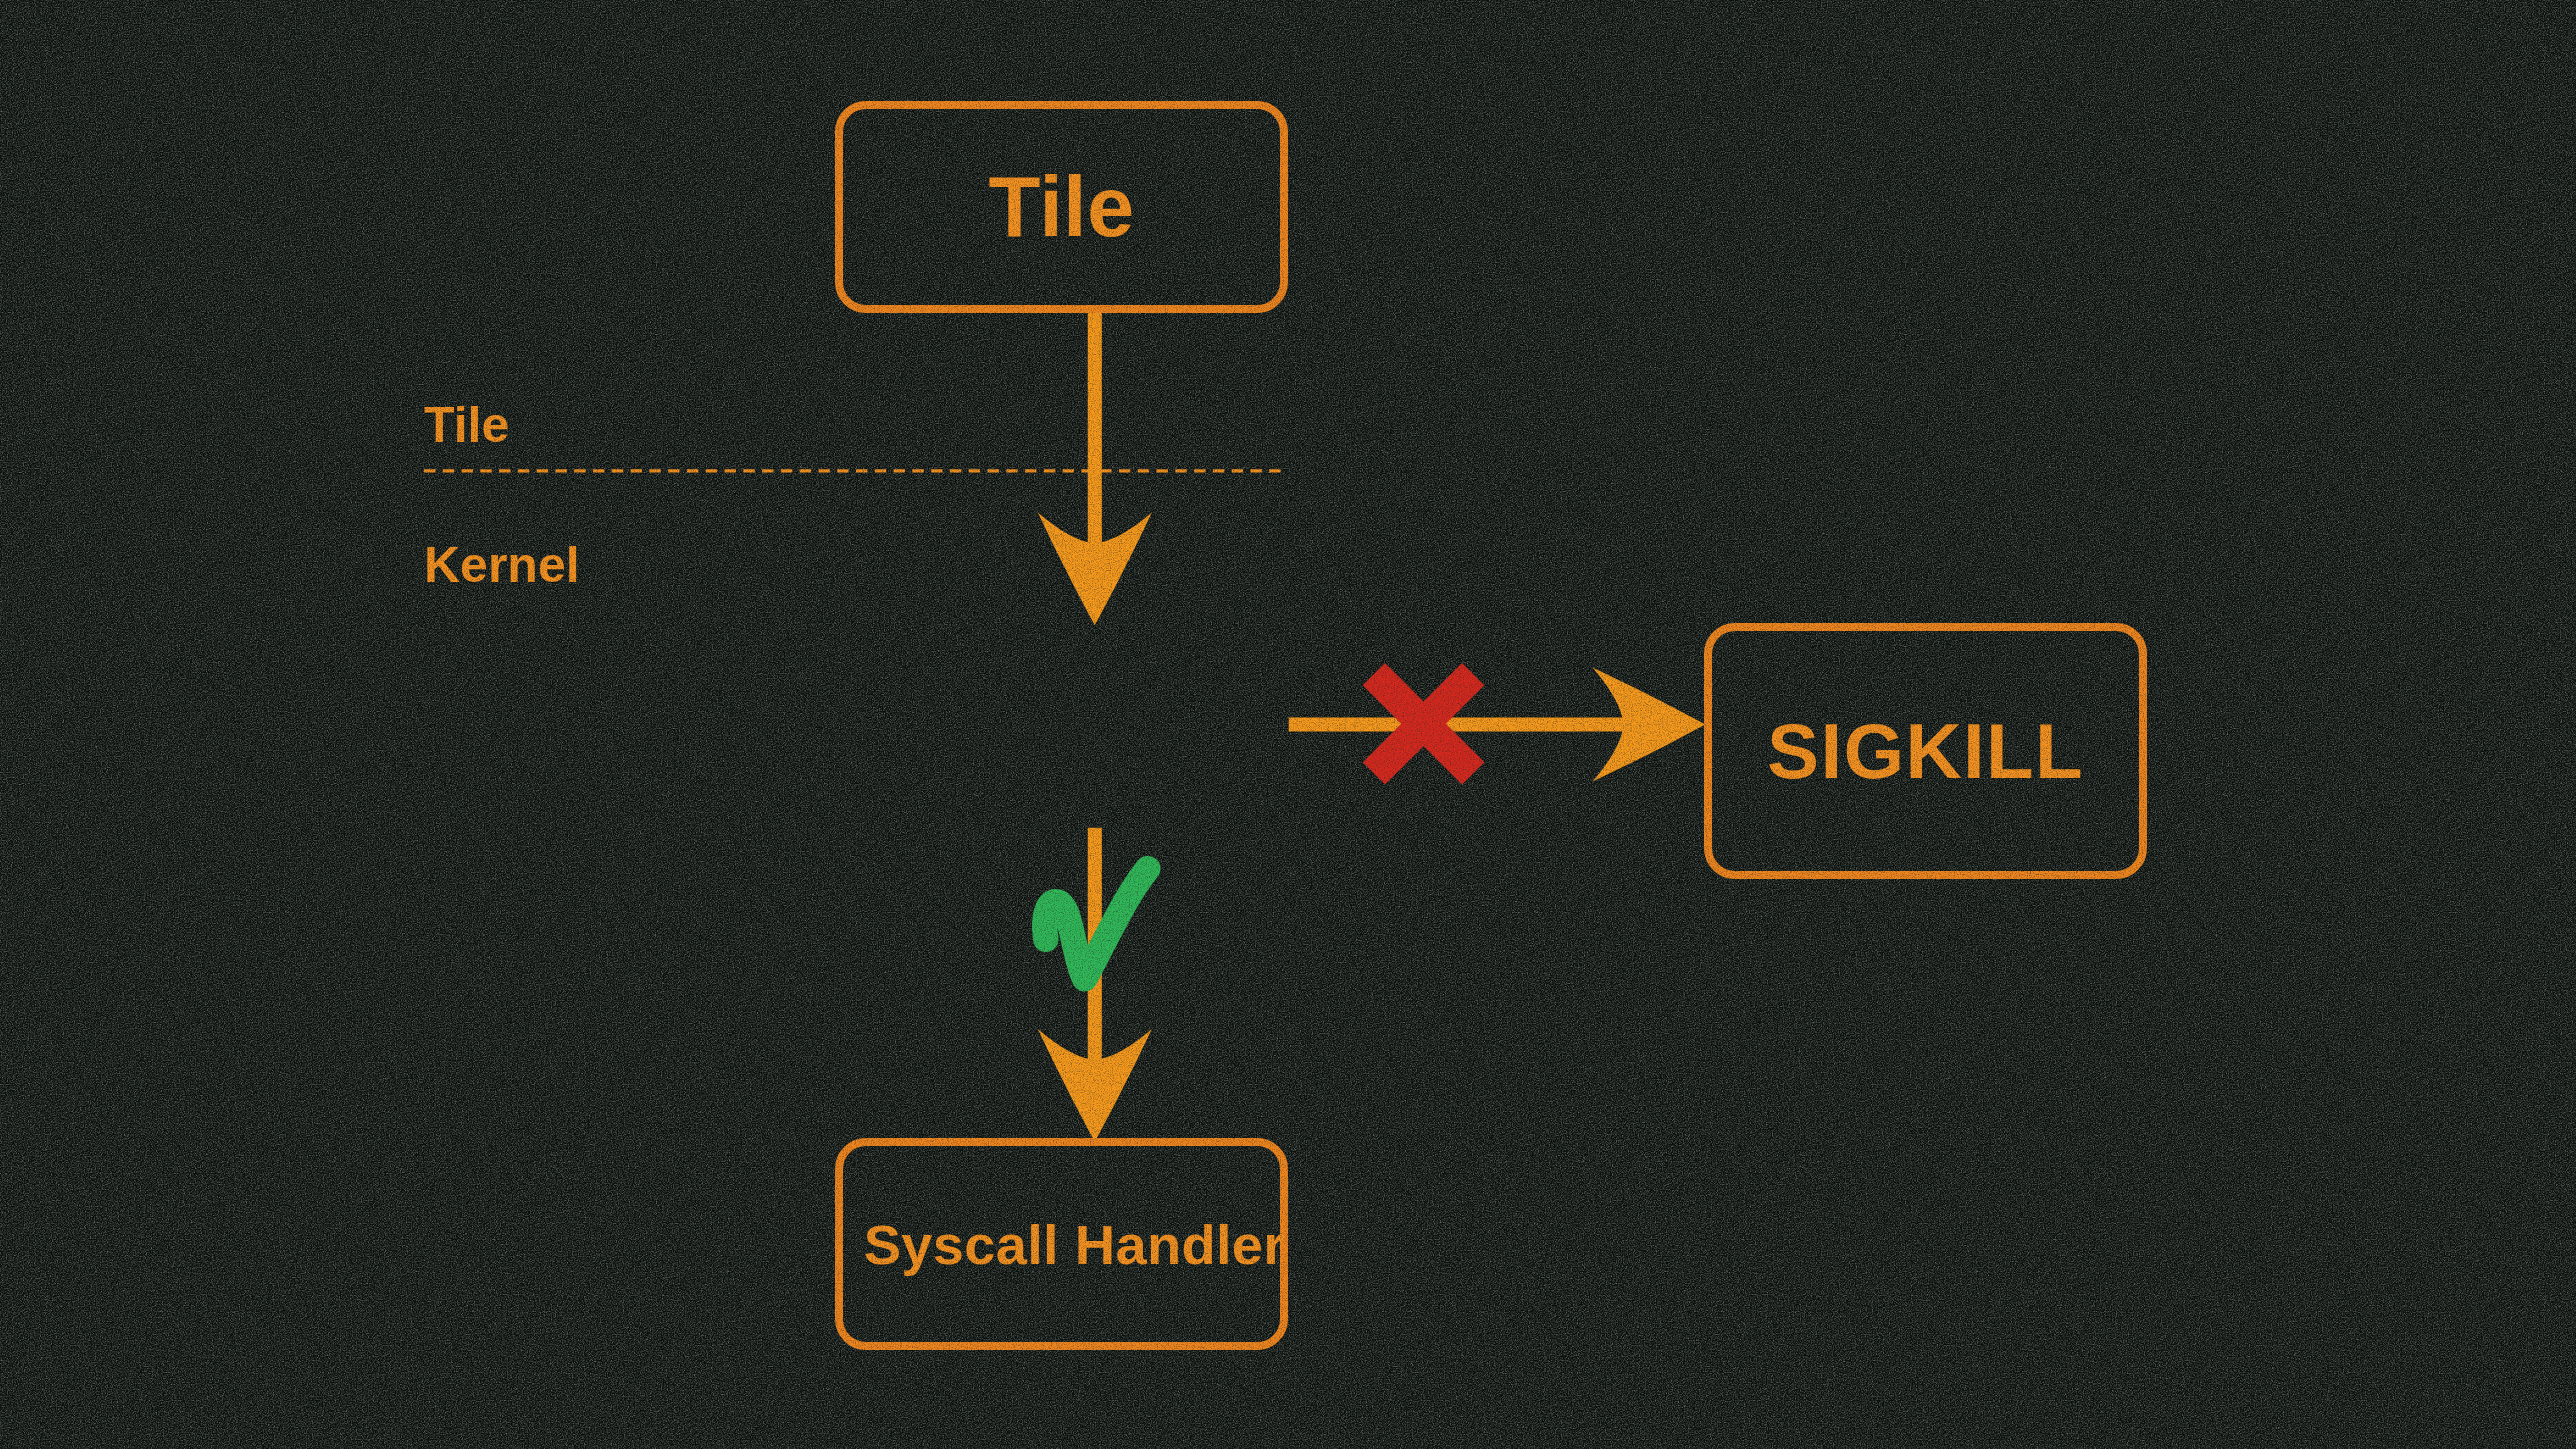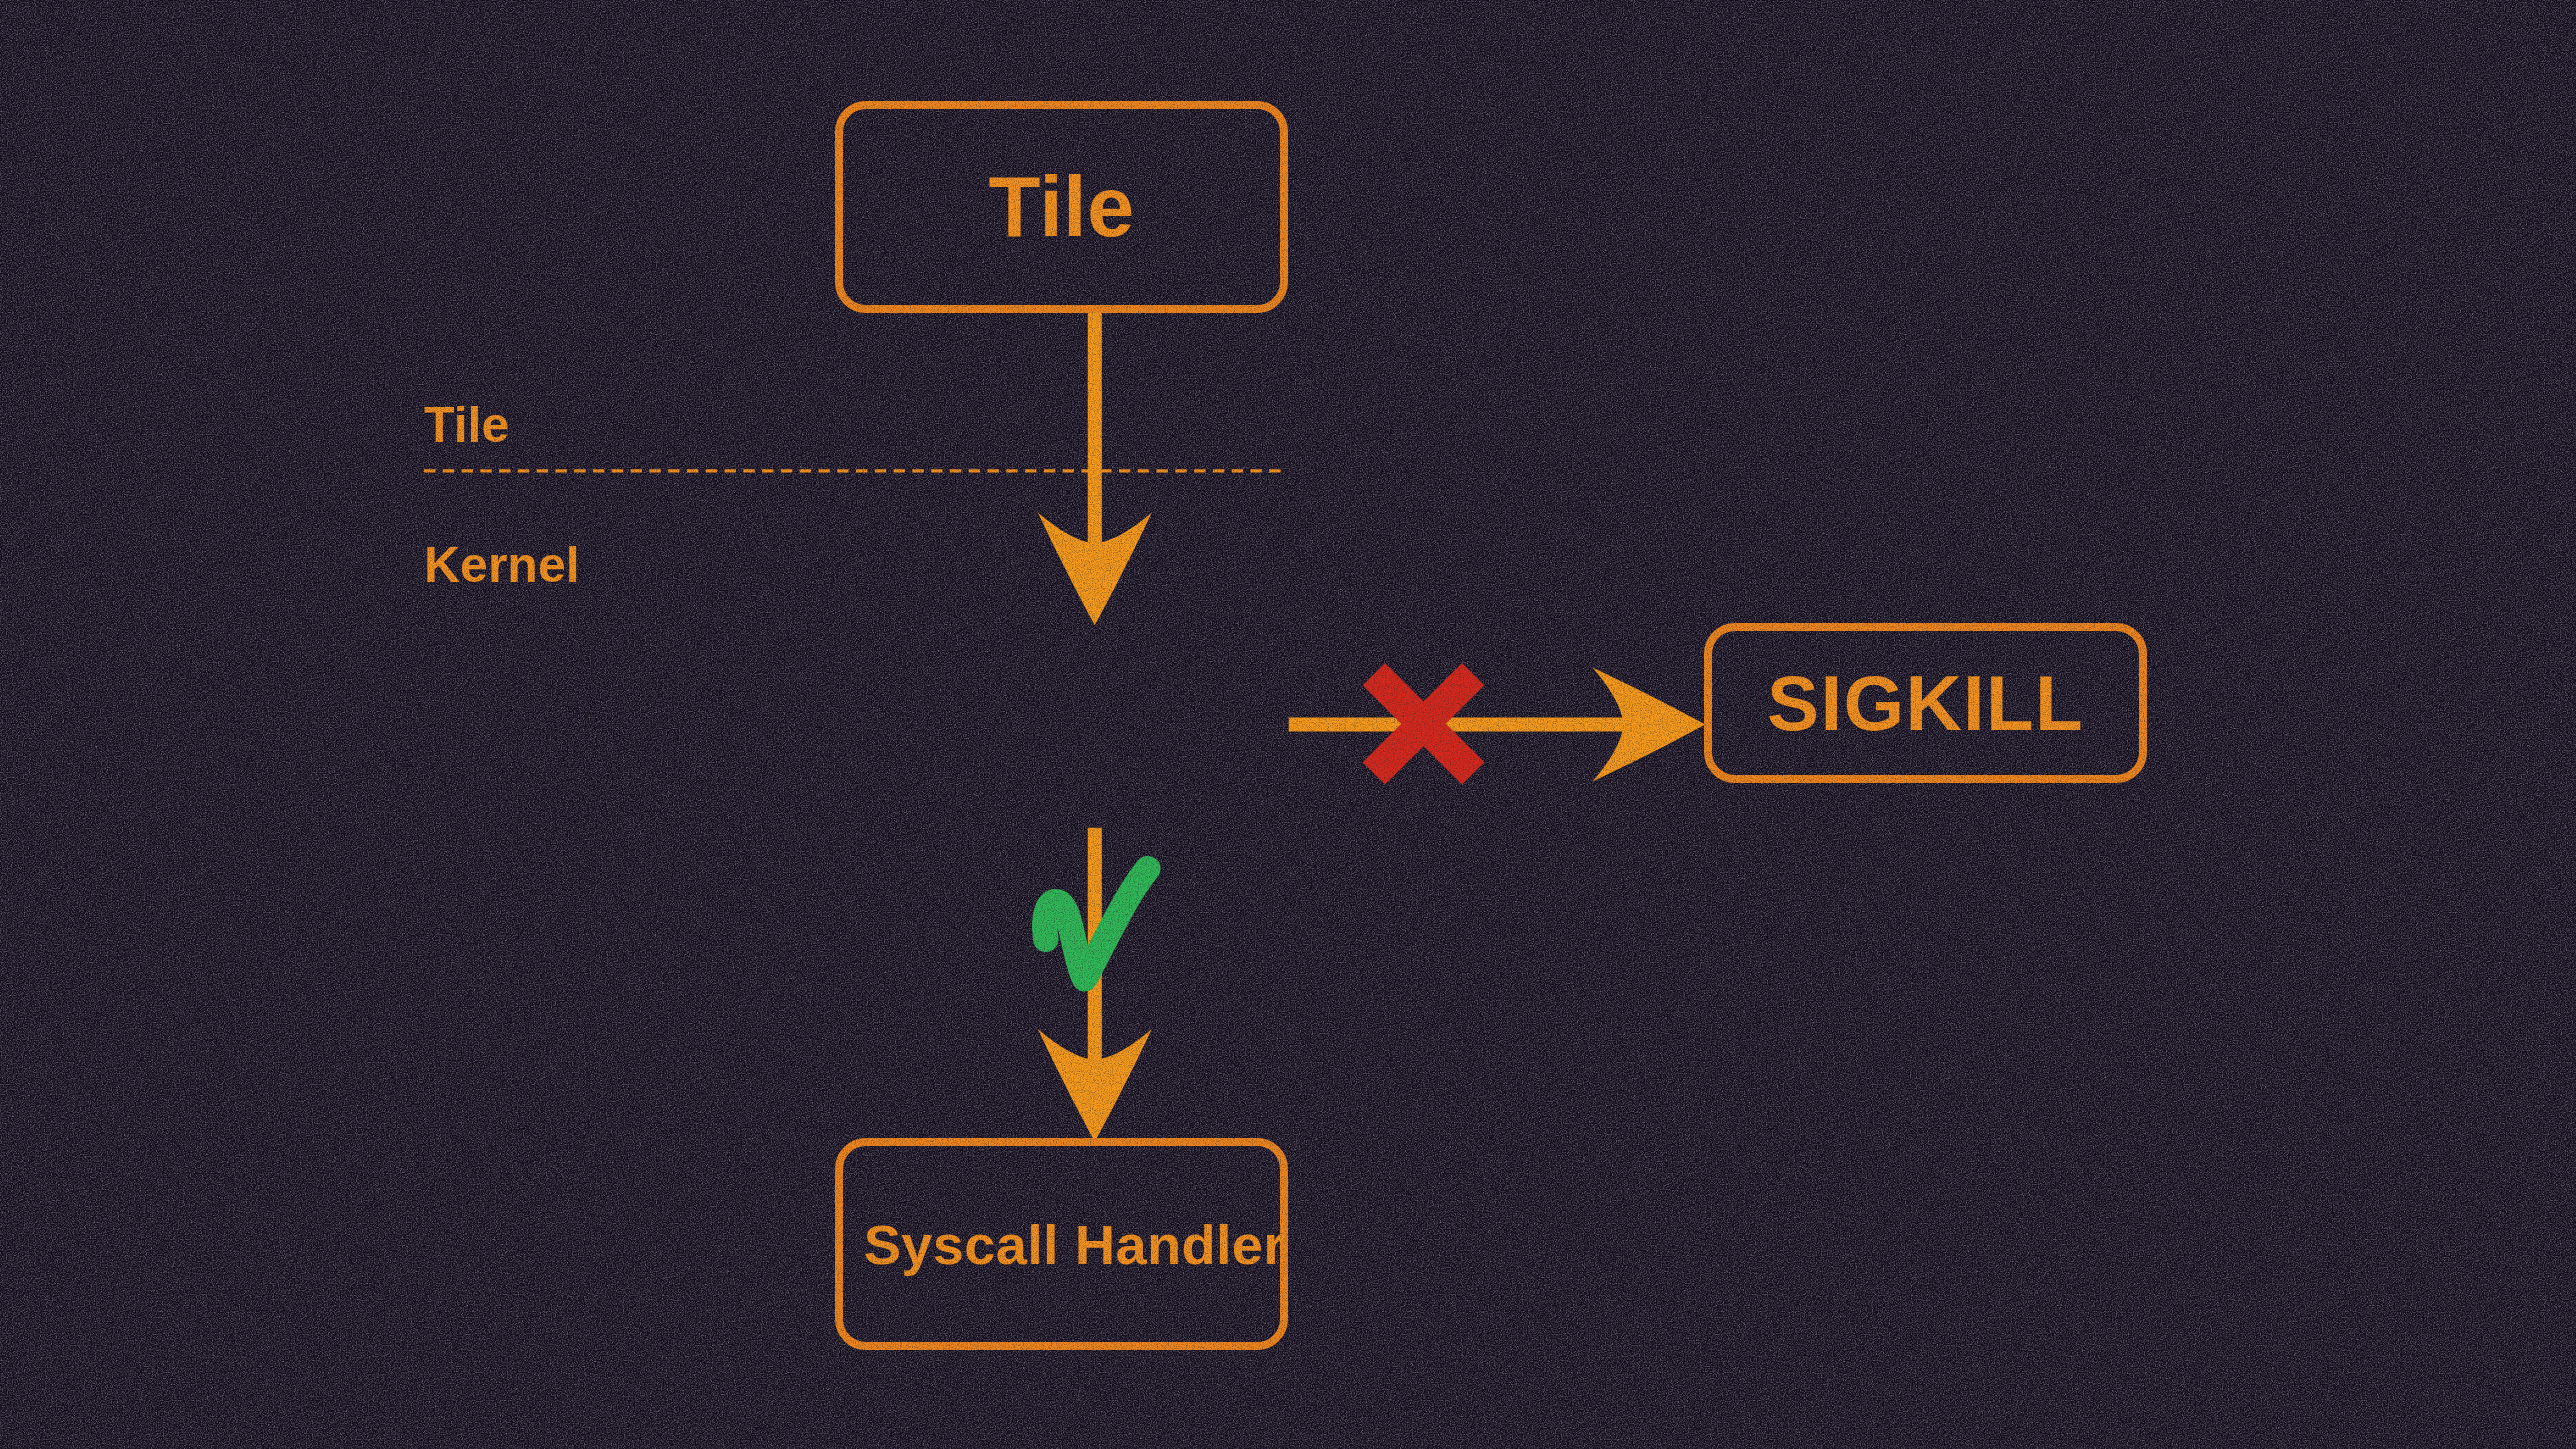--- a/index.html
+++ b/index.html
@@ -5,21 +5,21 @@
   html, body {
     margin: 0;
     padding: 0;
     background: #060606;
   }
   .stage {
     position: relative;
     width: 2576px;
     height: 1449px;
     overflow: hidden;
-    background: #6d28d9;
+    background: #14532d;
     font-family: "Liberation Sans", sans-serif;
   }
   .layer {
     position: absolute;
     left: 0; top: 0;
     width: 2576px;
     height: 1449px;
   }
   svg.layer { display: block; }
   .grain-over { pointer-events: none; opacity: 0.55; }
@@ -36,21 +36,21 @@
     box-sizing: border-box;
   }
   .node-label {
     color: #F6921F;
     font-weight: 700;
     white-space: nowrap;
     letter-spacing: 0.3px;
   }
   .node-tile            { left: 835px; top: 101px;  width: 453px; height: 212px; }
   .node-seccomp-filter  { left: 835px; top: 623px;  width: 453px; height: 209px; }
-  .node-sigkill         { left: 1704px; top: 623px;  width: 443px; height: 160px; }
+  .node-sigkill         { left: 1704px; top: 623px;  width: 443px; height: 256px; }
   .node-syscall-handler { left: 835px; top: 1138px; width: 453px; height: 212px; }
 
   .node-tile .node-label            { font-size: 85px; }
   .node-seccomp-filter .node-label  { font-size: 56px;  }
   .node-sigkill .node-label         { font-size: 78px; letter-spacing: 1.3px; }
   .node-syscall-handler .node-label { font-size: 56px; margin-left: 26px;  }
 
   .space-label {
     position: absolute;
     color: #F6921F;

